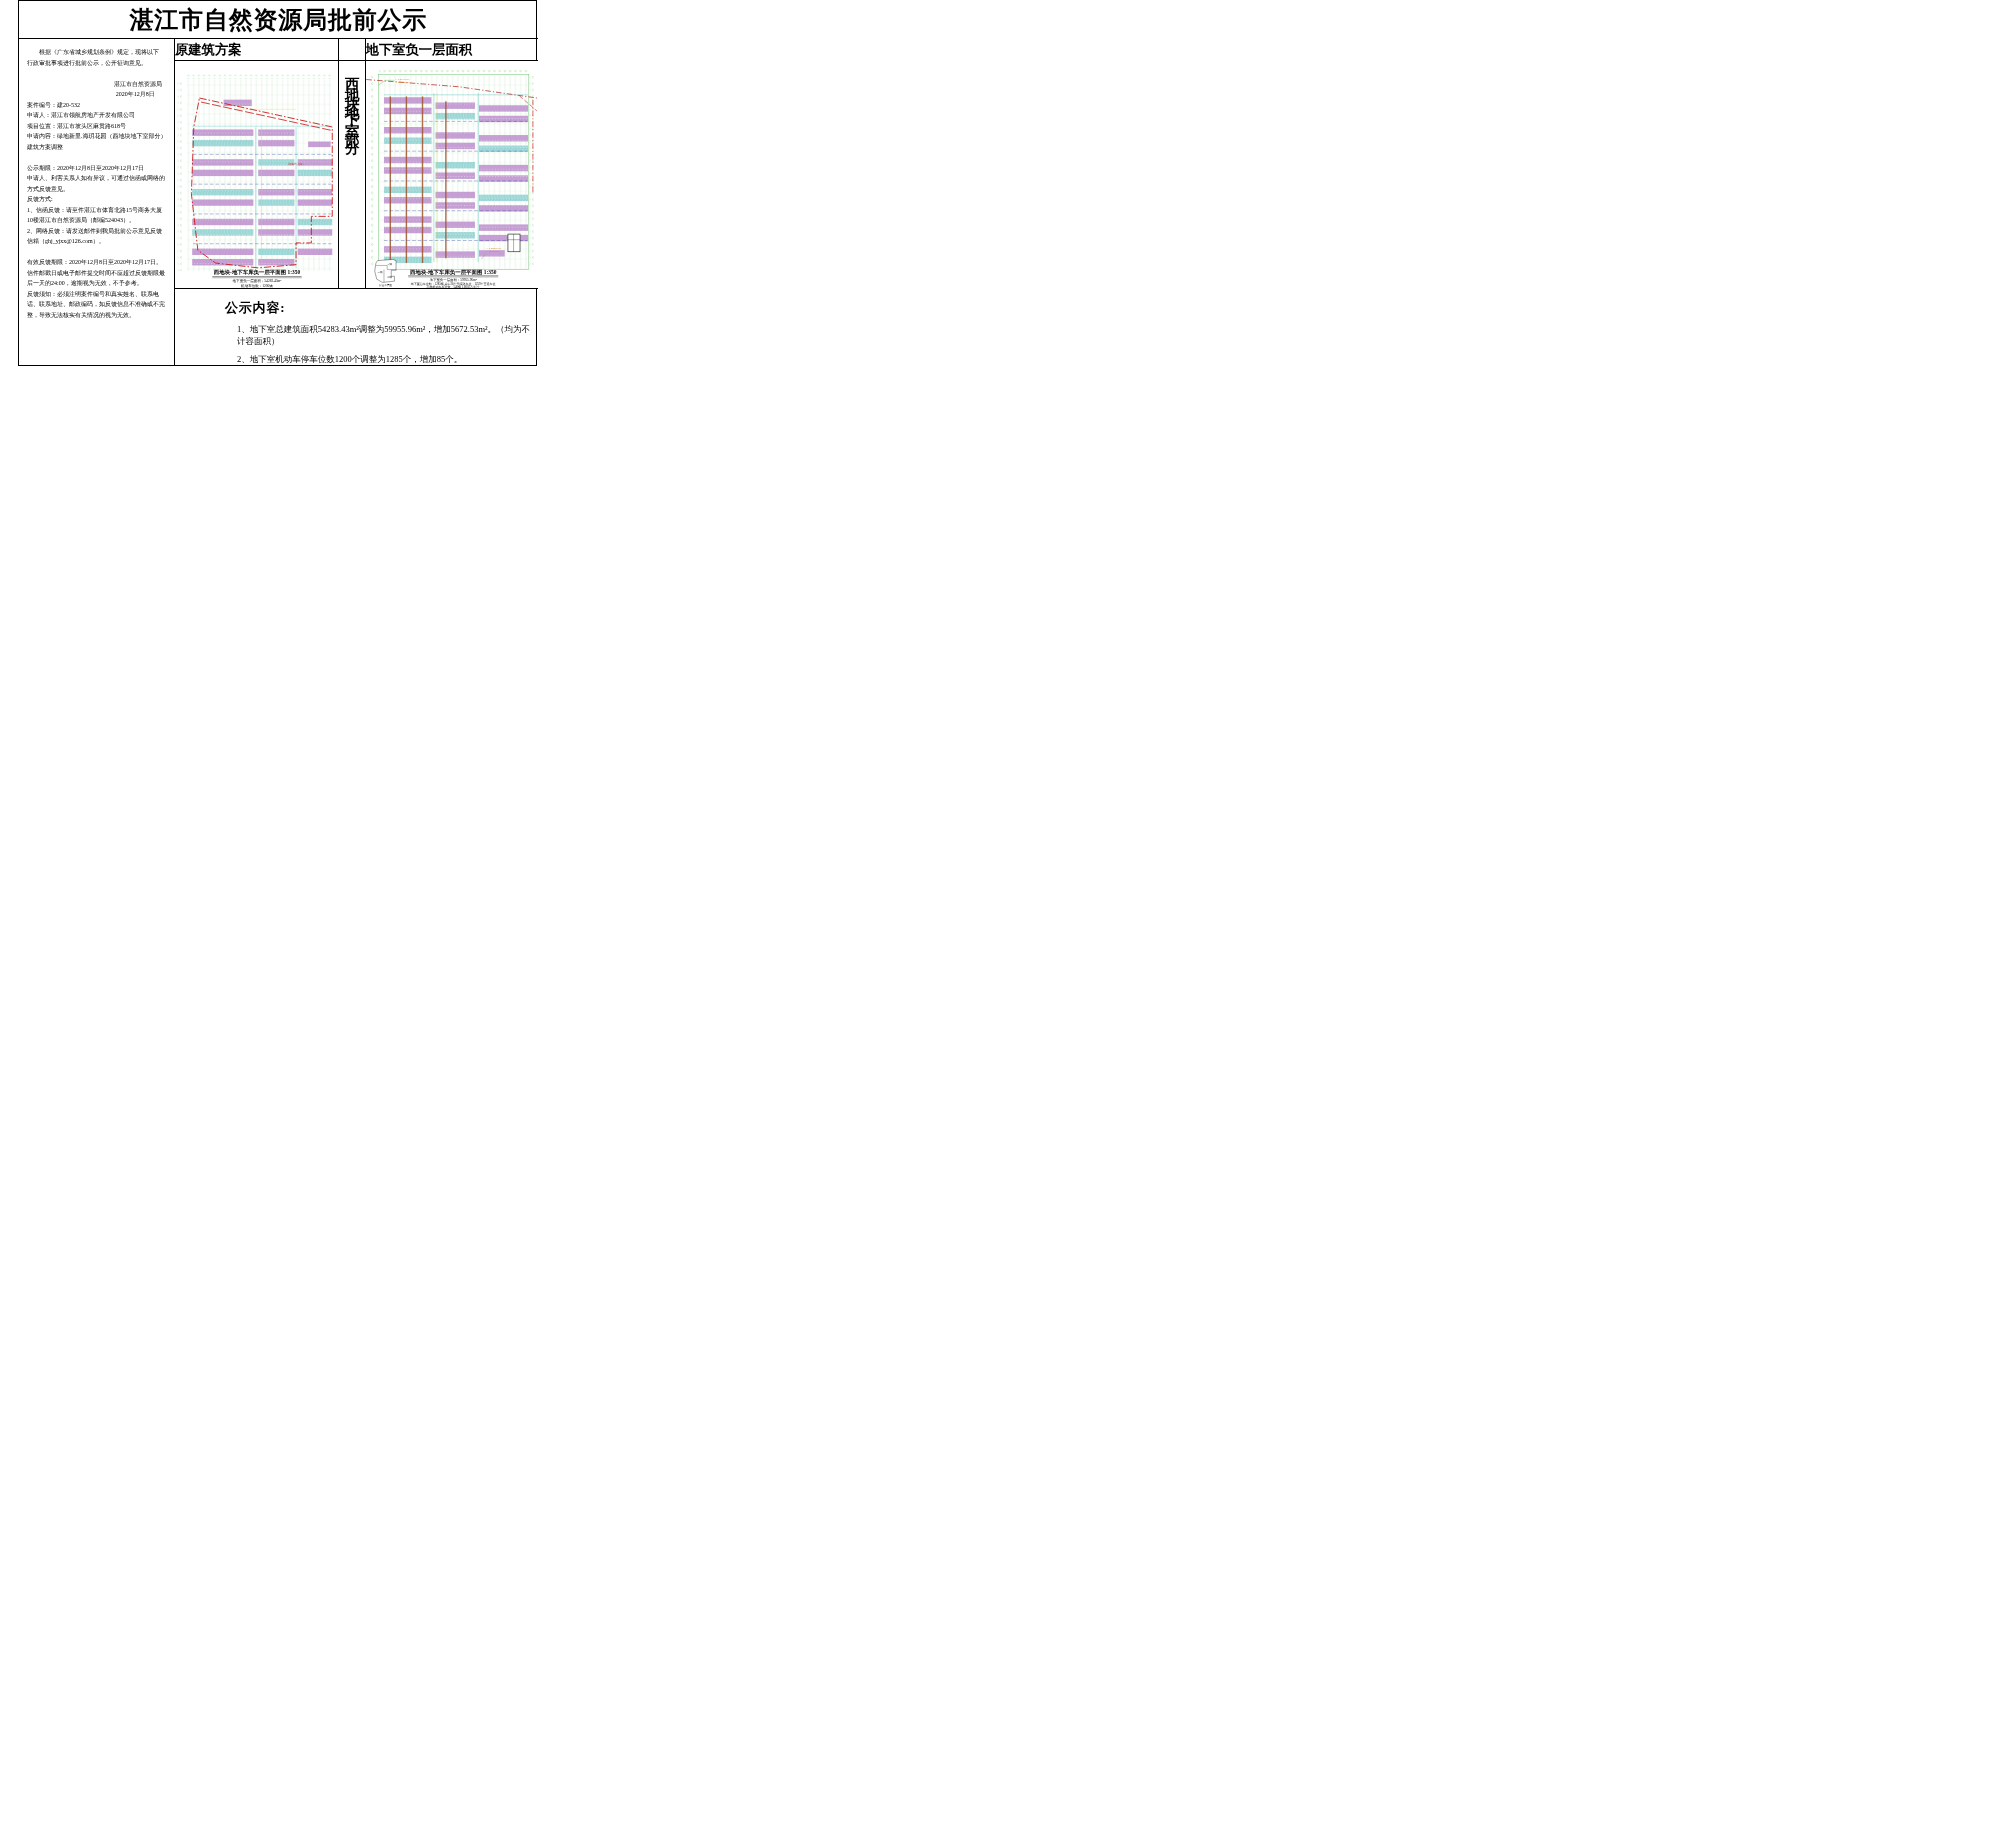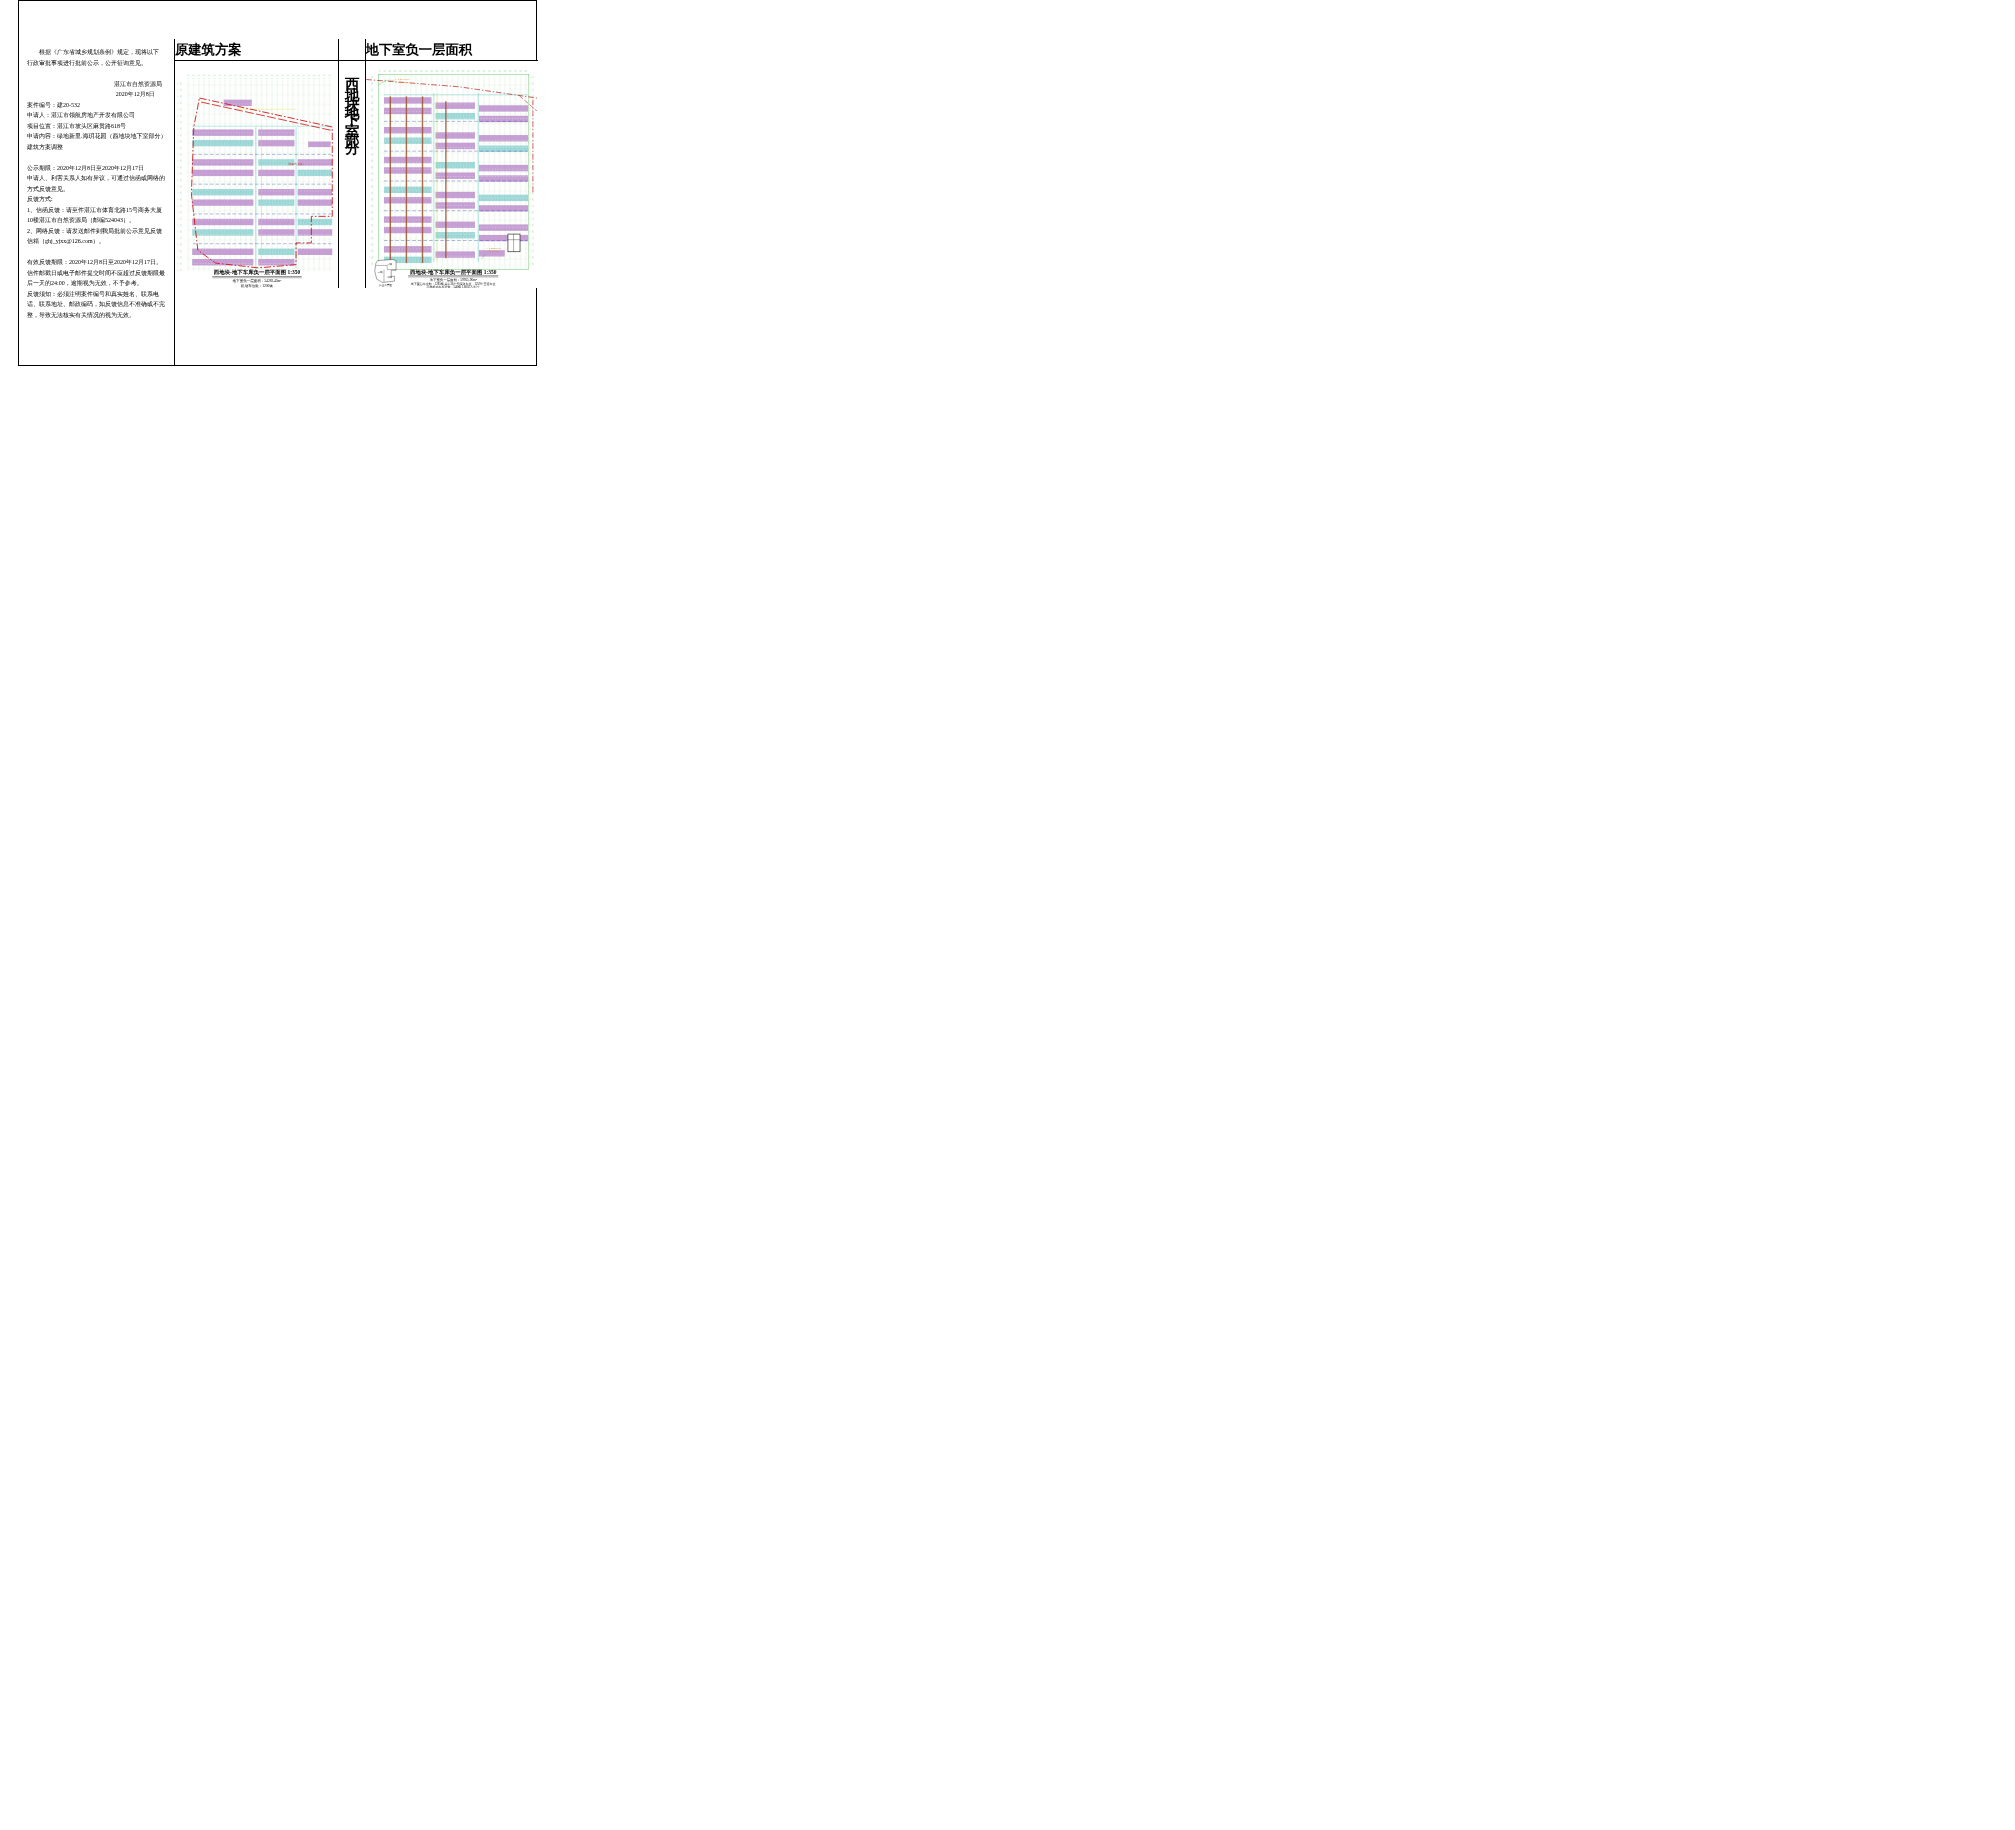--- a/index.html
+++ b/index.html
@@ -52,20 +52,23 @@
     </pattern>
     <pattern id="bubv" patternUnits="userSpaceOnUse" width="10" height="16">
       <circle cx="5" cy="8" r="2.2" fill="none" stroke="#2db12d" stroke-width="0.5"></circle>
     </pattern>
   </defs>
 </svg>
 
 <div class="canvas">
   <div class="sheet">
 
+    <div class="title-cell">
+      <div class="page-title">湛江市自然资源局批前公示</div>
+    </div>
 
     <div class="left-cell">
       <div class="ln">　　根据《广东省城乡规划条例》规定，现将以下</div>
       <div class="ln">行政审批事项进行批前公示，公开征询意见。</div>
       <div class="ln"></div>
       <div class="ln rt">湛江市自然资源局</div>
       <div class="ln rt2">2020年12月8日</div>
       <div class="ln">案件编号：建20-532</div>
       <div class="ln">申请人：湛江市领航房地产开发有限公司</div>
       <div class="ln">项目位置：湛江市坡头区麻贯路618号</div>
@@ -264,16 +267,22 @@
           <text x="216" y="528" font-size="13.5" font-weight="bold" text-anchor="middle">西地块-地下车库负一层平面图  1:350</text>
           <line x1="104" y1="533.5" x2="328" y2="533.5" stroke="#000" stroke-width="1"></line>
           <line x1="104" y1="536.5" x2="328" y2="536.5" stroke="#000" stroke-width="0.8"></line>
           <text x="216" y="547" font-size="8.5" text-anchor="middle">地下室负一层面积：59955.96m²</text>
           <text x="216" y="556.5" font-size="7.5" text-anchor="middle">地下室总车位数：1285辆,其中26个无障碍车位，1259个普通车位</text>
           <text x="216" y="563.5" font-size="7.5" text-anchor="middle">总非机动车车位数：540辆,1.60平方米/个</text>
         </g>
       </svg>
     </div>
 
+    <div class="bottom-cell">
+      <div class="notice-heading">公示内容:</div>
+      <div class="notice-item">1、地下室总建筑面积54283.43m²调整为59955.96m²，增加5672.53m²。（均为不计容面积）</div>
+      <div class="notice-item">2、地下室机动车停车位数1200个调整为1285个，增加85个。</div>
+
+    </div>
 
   </div>
 </div>
 
 
 </body></html>

